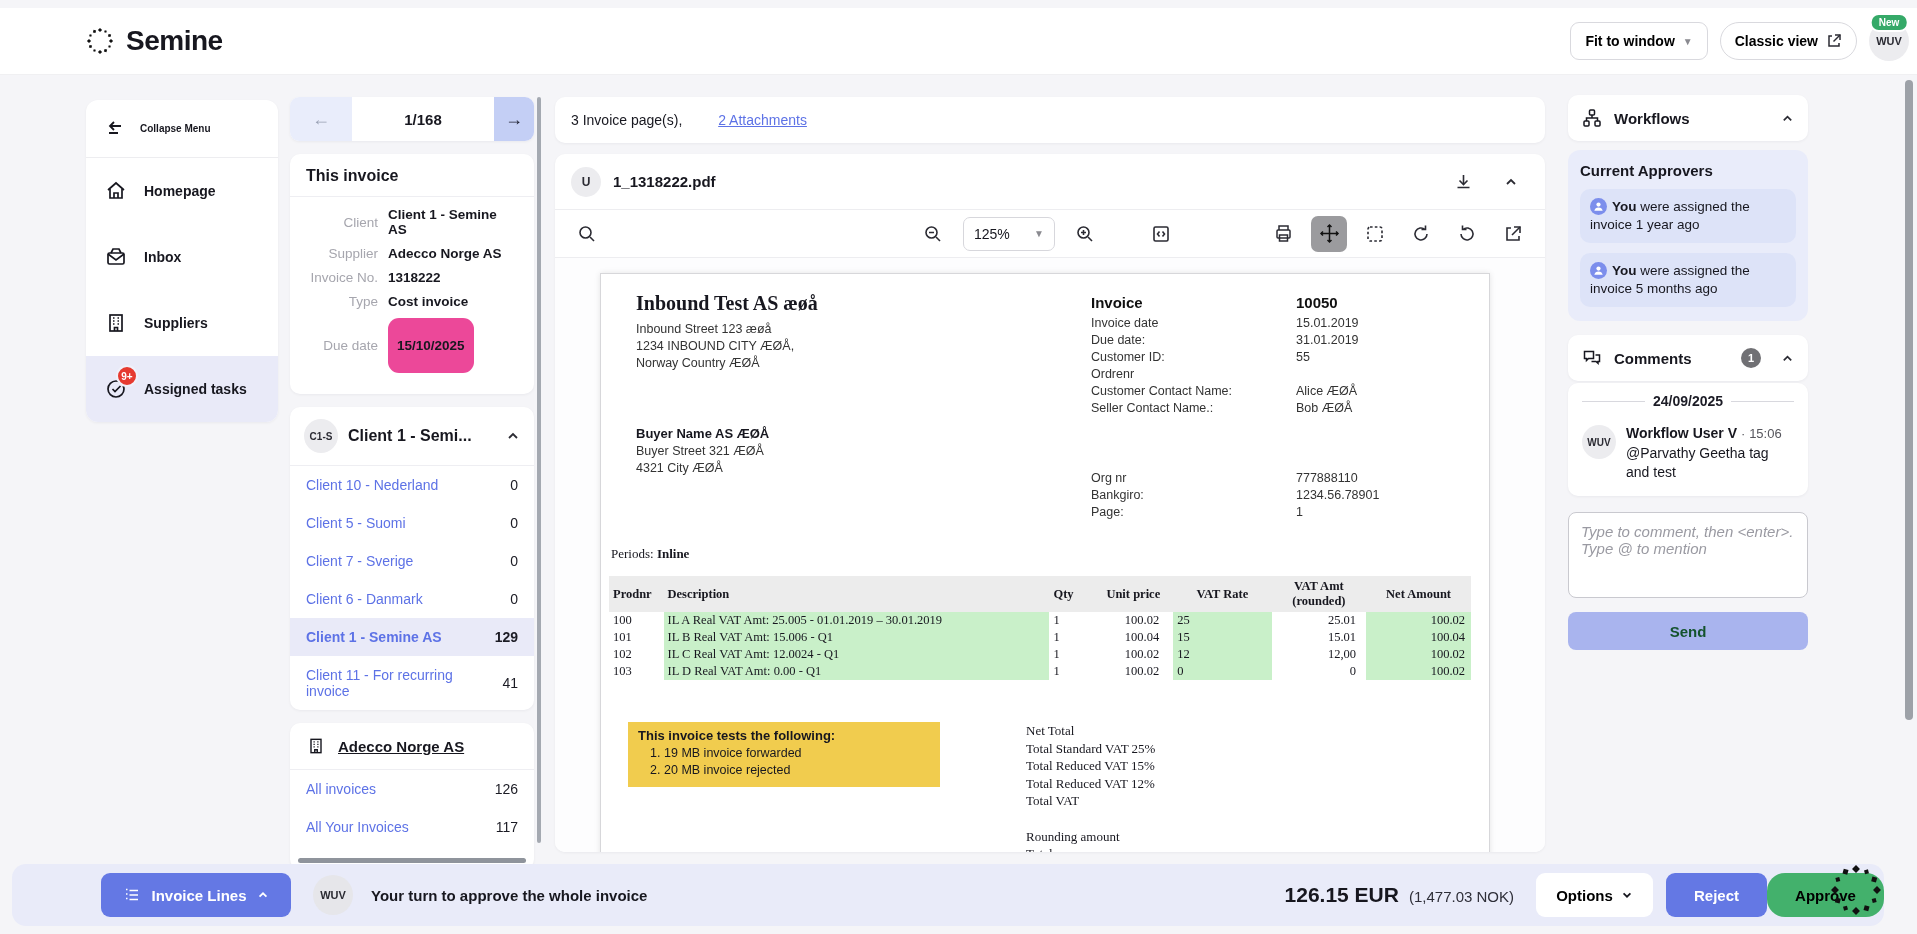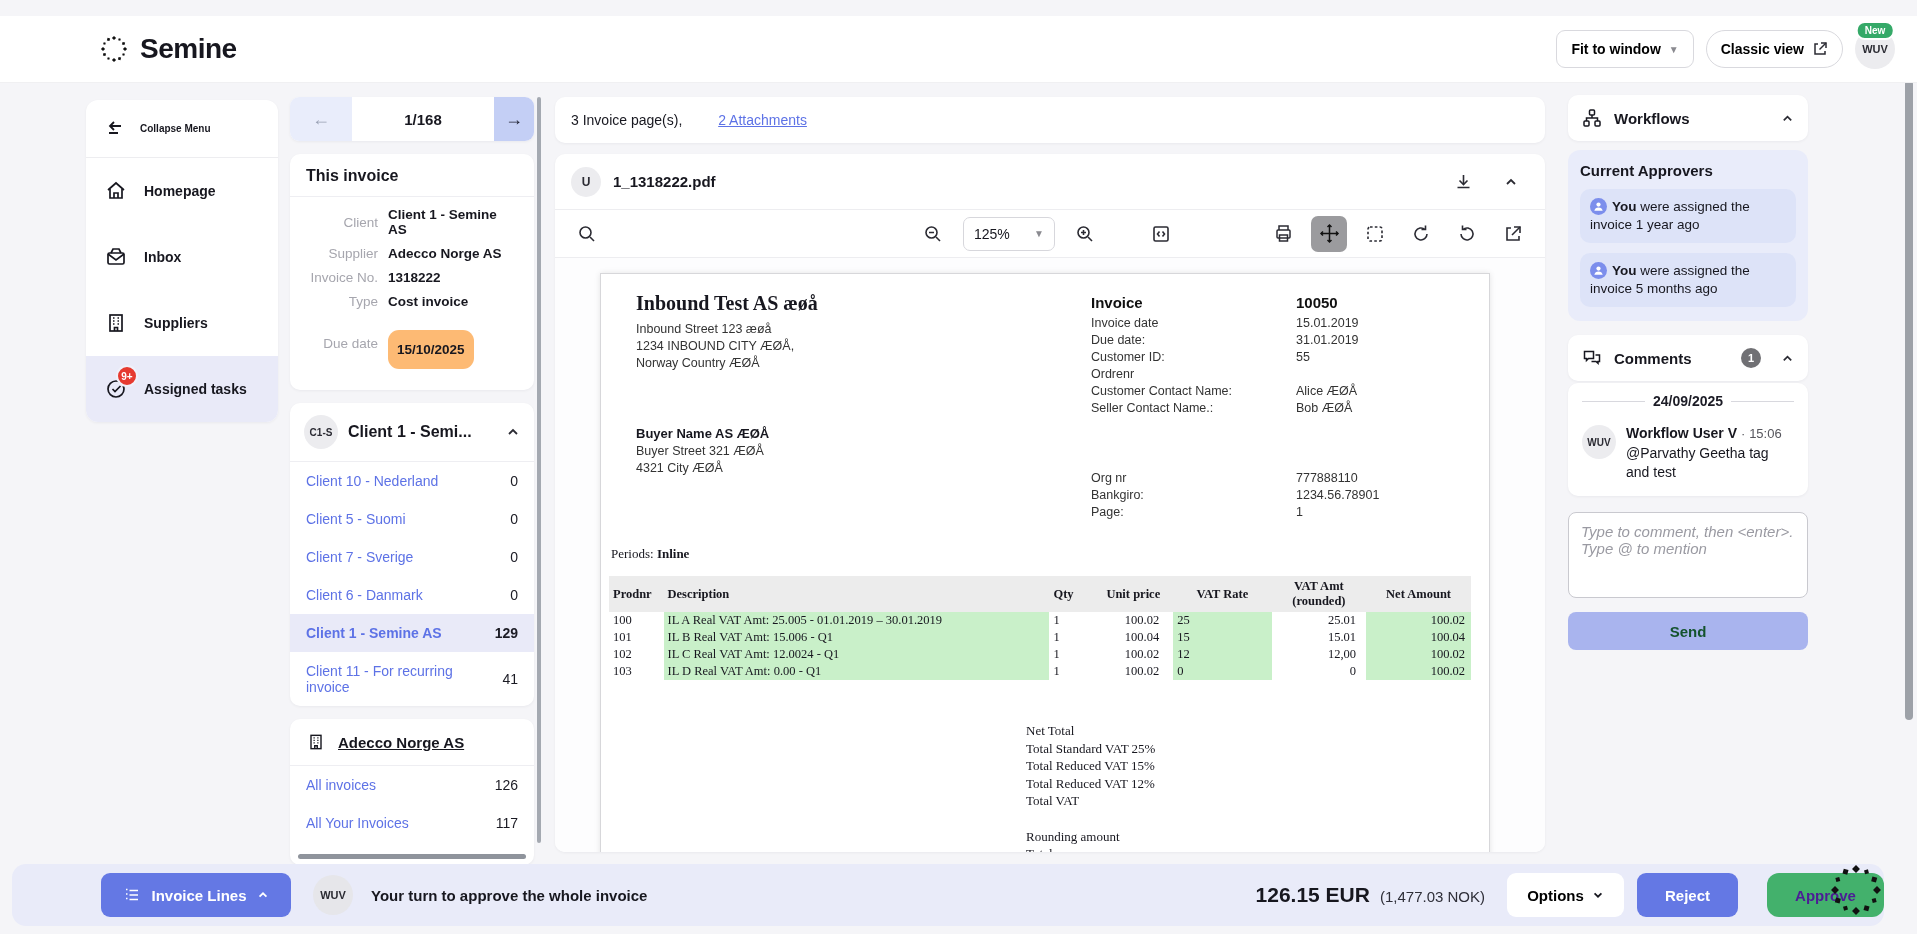--- a/index.html
+++ b/index.html
@@ -1,21 +1,21 @@
 <!DOCTYPE html>
 <html><head>
 <meta charset="utf-8">
 <style>
   * { margin:0; padding:0; box-sizing:border-box; }
   html,body { width:1917px; height:934px; overflow:hidden; }
   body { font-family:"Liberation Sans","DejaVu Sans",sans-serif; background:#f5f5f8; color:#17171f; }
   svg { display:block; }
 
   
-  .top-header { position:absolute; left:0; top:16px; width:1917px; height:67px; background:#fff; border-bottom:1px solid #f0f0f2; display:flex; align-items:center; padding:0 22px; z-index:5; }
+  .top-header { position:absolute; left:0; top:8px; width:1917px; height:67px; background:#fff; border-bottom:1px solid #f0f0f2; display:flex; align-items:center; padding:0 8px; z-index:5; }
   .brand { display:flex; align-items:center; gap:10px; margin-left:76px; }
   .brand-name { font-size:28px; font-weight:800; letter-spacing:-0.5px; }
   .header-right { margin-left:auto; display:flex; align-items:center; gap:12px; }
   .btn-outline { background:#fff; border:1px solid #d9d9de; border-radius:9px; height:38px; display:flex; align-items:center; gap:8px; padding:0 14px; font-size:14px; font-weight:600; cursor:pointer; }
   .btn-pill { border-radius:19px; }
   .caret { font-size:10px; color:#8a8a90; }
   .avatar { border-radius:50%; background:#ececef; display:flex; align-items:center; justify-content:center; font-weight:700; color:#2b2b33; }
   .avatar-header { width:40px; height:40px; font-size:11px; position:relative; }
   .new-badge { position:absolute; top:-8px; left:50%; transform:translateX(-50%); background:#35a968; color:#fff; font-size:10px; font-weight:700; border-radius:9px; padding:2px 7px; border:2px solid #fff; }
 
@@ -33,21 +33,21 @@
   .pager-prev { width:62px; background:#e9edfb; display:flex; align-items:center; justify-content:center; color:#9aa2b5; font-size:18px; cursor:pointer; }
   .pager-label { flex:1; display:flex; align-items:center; justify-content:center; font-size:15px; font-weight:600; }
   .pager-next { width:40px; background:#c4cff5; display:flex; align-items:center; justify-content:center; color:#1d2030; font-size:18px; cursor:pointer; }
   .card { background:#fff; border-radius:10px; box-shadow:0 1px 3px rgba(20,20,40,.05); }
   .this-invoice { margin-top:13px; padding-bottom:12px; }
   .ti-title { font-size:16px; font-weight:700; padding:13px 16px 11px; border-bottom:1px solid #eeeef2; }
   .ti-rows { padding:10px 16px 0; }
   .ti-row { display:flex; align-items:center; margin-bottom:9px; font-size:13.5px; }
   .ti-label { width:72px; text-align:right; color:#a6a6ae; flex:none; margin-right:10px; }
   .ti-value { font-weight:700; }
-  .ti-value.pill { background:#fdba74; border-radius:11px; padding:12px 9px;margin-top:12px; }
+  .ti-value.pill { background:#ec4899; border-radius:11px; padding:20px 9px; }
   .client-switch { margin-top:13px; overflow:hidden; }
   .cs-head { display:flex; align-items:center; gap:10px; padding:12px 14px; border-bottom:1px solid #eeeef2; cursor:pointer; }
   .cs-avatar { width:34px; height:34px; font-size:10px; }
   .cs-title { font-size:16px; font-weight:700; flex:1; }
   .client-row { display:flex; align-items:center; padding:11px 16px; font-size:14px; cursor:pointer; }
   .client-name { color:#5d72e6; flex:1; padding-right:6px; }
   .client-count { color:#1b1b24; }
   .client-row.selected { background:#e9eaf8; }
   .client-row.selected .client-name, .client-row.selected .client-count { font-weight:700; }
   .supplier-card { margin-top:13px; overflow:hidden; }
@@ -135,21 +135,21 @@
   
   .footer-bar { position:absolute; left:12px; top:864px; width:1872px; height:62px; background:#e9ebf9; border-radius:14px; display:flex; align-items:center; }
   .lines-btn { margin-left:89px; height:44px; width:190px; background:#6478e4; border:none; border-radius:9px; color:#fff; font-size:15px; font-weight:700; display:flex; align-items:center; justify-content:center; gap:10px; cursor:pointer; }
   .footer-avatar { width:40px; height:40px; font-size:11px; margin-left:22px; background:#e6e6ea; }
   .footer-msg { margin-left:18px; font-size:15px; font-weight:700; }
   .amount-group { margin-left:auto; display:flex; align-items:baseline; gap:10px; }
   .amount-main { font-size:21px; font-weight:800; }
   .amount-alt { font-size:15px; color:#2e2e38; }
   .options-btn { margin-left:22px; height:44px; width:117px; background:#fff; border:none; border-radius:9px; font-size:15px; font-weight:600; display:flex; align-items:center; justify-content:center; gap:8px; cursor:pointer; }
   .reject-btn { margin-left:13px; height:44px; width:101px; background:#6478e4; border:none; border-radius:9px; color:#ffffff; font-size:15px; font-weight:600; cursor:pointer; }
-  .approve-btn { margin-left:29px; height:44px; width:117px; background:#43b16c; border:none; border-radius:12px; color:#4c1d95; font-size:15px; font-weight:600; cursor:pointer; }
+  .approve-btn { height:44px; width:117px; background:#43b16c; border:none; border-radius:18px; color:#000000; font-size:15px; font-weight:600; cursor:pointer; }
   .footer-logo { position:absolute; left:1824px; top:858px; z-index:6; }
 </style>
 </head>
 <body>
 
 <header class="top-header">
   <div class="brand">
     <svg width="32" height="32" viewBox="0 0 32 32">
         <rect x="25.5" y="14.5" width="3" height="3" fill="#111" transform="rotate(45 27 16)"></rect>
         <rect x="24.446279441628825" y="20.42" width="2.16" height="2.16" fill="#111" transform="rotate(75 25.526279441628827 21.5)"></rect>
@@ -551,20 +551,28 @@
                 <td>IL D Real VAT Amt: 0.00   - Q1</td>
                 <td>1</td>
                 <td>100.02</td>
                 <td>0</td>
                 <td>0</td>
                 <td>100.02</td>
               </tr>
             </tbody>
         </table>
 
+        <div class="note-box">
+          <div class="note-title">This invoice tests the following:</div>
+          <ol>
+
+          <li>19 MB invoice forwarded</li>
+              <li>20 MB invoice rejected</li>
+            </ol>
+        </div>
 
         <div class="totals">
           <div>
 
           <div>Net Total</div>
               <div>Total Standard VAT 25%</div>
               <div>Total Reduced VAT 15%</div>
               <div>Total Reduced VAT 12%</div>
               <div>Total VAT</div>
             </div>

